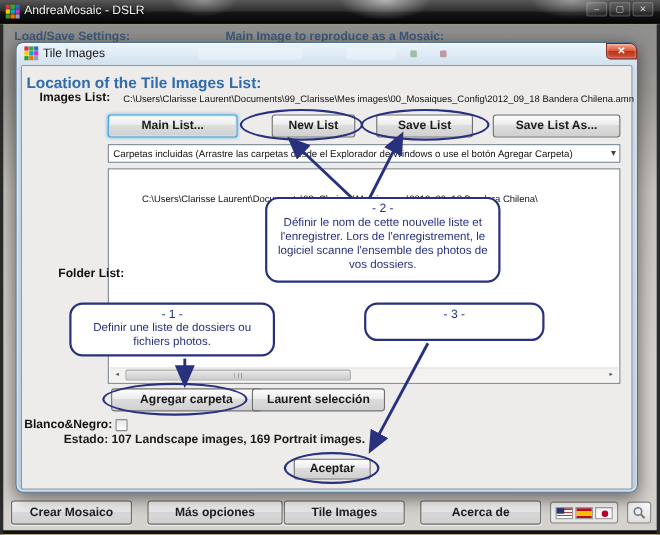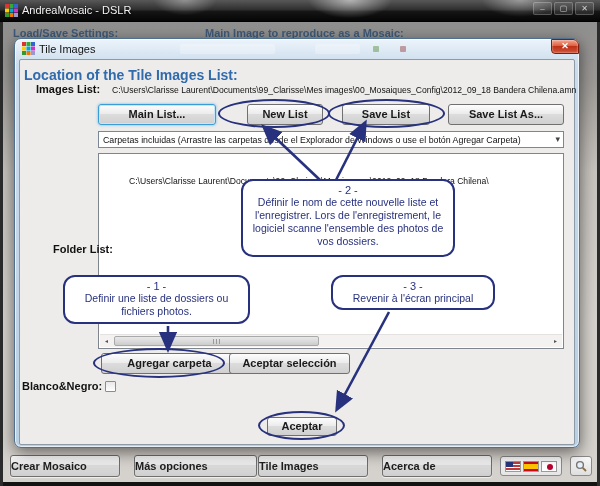--- a/index.html
+++ b/index.html
@@ -24,21 +24,21 @@
 
   .client { position:absolute; top:22px; left:0; width:600px; height:464px;
     background:linear-gradient(#8f8f8f, #9d9a96 60px, #c7c3be 150px, #d5d1cc 300px);
     box-shadow: inset 3px 0 0 #2b2b2b, inset -3px 0 0 #2b2b2b, inset 0 -4px 0 #131313; }
   .bg-header { position:absolute; top:27px; font-size:11px; font-weight:bold; color:#3e5a7a; }
   .bg-header.left { left:13px; }
   .bg-header.right { left:205px; }
 
   
   .bottom-btn { position:absolute; top:455px; height:22px; font-family:"Liberation Sans",sans-serif;
-    font-size:11px; font-weight:bold; color:#1e1e1e; text-align:left; line-height:20px;
+    font-size:11px; font-weight:bold; color:#1e1e1e; text-align:center; line-height:20px;
     background:linear-gradient(#fdfdfd, #ebebeb 45%, #dcdcdc 46%, #cfcfcf); border:1px solid #6f6f6f; border-radius:3px;
     box-shadow:0 1px 1px rgba(255,255,255,.7), inset 0 1px 0 #fff; }
   .flags-btn { position:absolute; top:456px; left:500px; width:62px; height:20px;
     background:linear-gradient(#fcfcfc,#e4e4e4); border:1px solid #8a8a8a; border-radius:3px;
     display:flex; align-items:center; justify-content:center; gap:2px; }
   .flag { width:16px; height:11px; border:1px solid #9a9a9a; position:relative; }
   .flag-us { background:repeating-linear-gradient(180deg, #c23b3b 0 1.5px, #fff 1.5px 3px); }
   .flag-us::after { content:""; position:absolute; left:0; top:0; width:7px; height:5px; background:#28367c; }
   .flag-es { background:linear-gradient(180deg, #c60b1e 0 25%, #ffc400 25% 75%, #c60b1e 75%); }
   .flag-jp { background:#fff; }
@@ -215,44 +215,47 @@
           <div class="hscroll-arrow right">▸</div>
           <div class="hscroll-thumb">
               <div class="hscroll-grip"></div>
             </div>
         </div>
       </div>
 
       <span class="lbl folder-lbl">Folder List:</span>
 
       <div class="w7btn btn-add">Agregar carpeta</div>
-      <div class="w7btn btn-remove">Aceptar selección</div>
+      <div class="w7btn btn-remove">Laurent selección</div>
 
       <span class="lbl bw-lbl">Blanco&amp;Negro:</span>
       <div class="bw-checkbox"></div>
 
+      <div class="estado-row">
+        <span>Estado:</span>
+        <span>107 Landscape images, 169 Portrait images.</span>
+      </div>
 
       <div class="w7btn btn-accept">Aceptar</div>
 
       <div class="oval oval-new"></div>
       <div class="oval oval-save"></div>
       <div class="oval oval-add"></div>
       <div class="oval oval-accept"></div>
 
       <div class="bubble bubble1">
         <div class="num">- 1 -</div>
         <div class="txt">Definir une liste de dossiers ou fichiers photos.</div>
       </div>
       <div class="bubble bubble2">
         <div class="num">- 2 -</div>
         <div class="txt">Définir le nom de cette nouvelle liste et l'enregistrer. Lors de l'enregistrement, le logiciel scanne l'ensemble des photos de vos dossiers.</div>
       </div>
       <div class="bubble bubble3">
         <div class="num">- 3 -</div>
-        <div class="txt">Revenir à l'écran principal</div>
       </div>
     </div>
   </div>
 
   <svg class="arrow-layer" viewBox="0 0 600 486">
     <defs>
       <marker id="ah" markerWidth="10" markerHeight="10" refX="6.5" refY="3.5" orient="auto">
         <path d="M0,0 L8,3.5 L0,7 z" fill="#27317E"></path>
       </marker>
     </defs>

